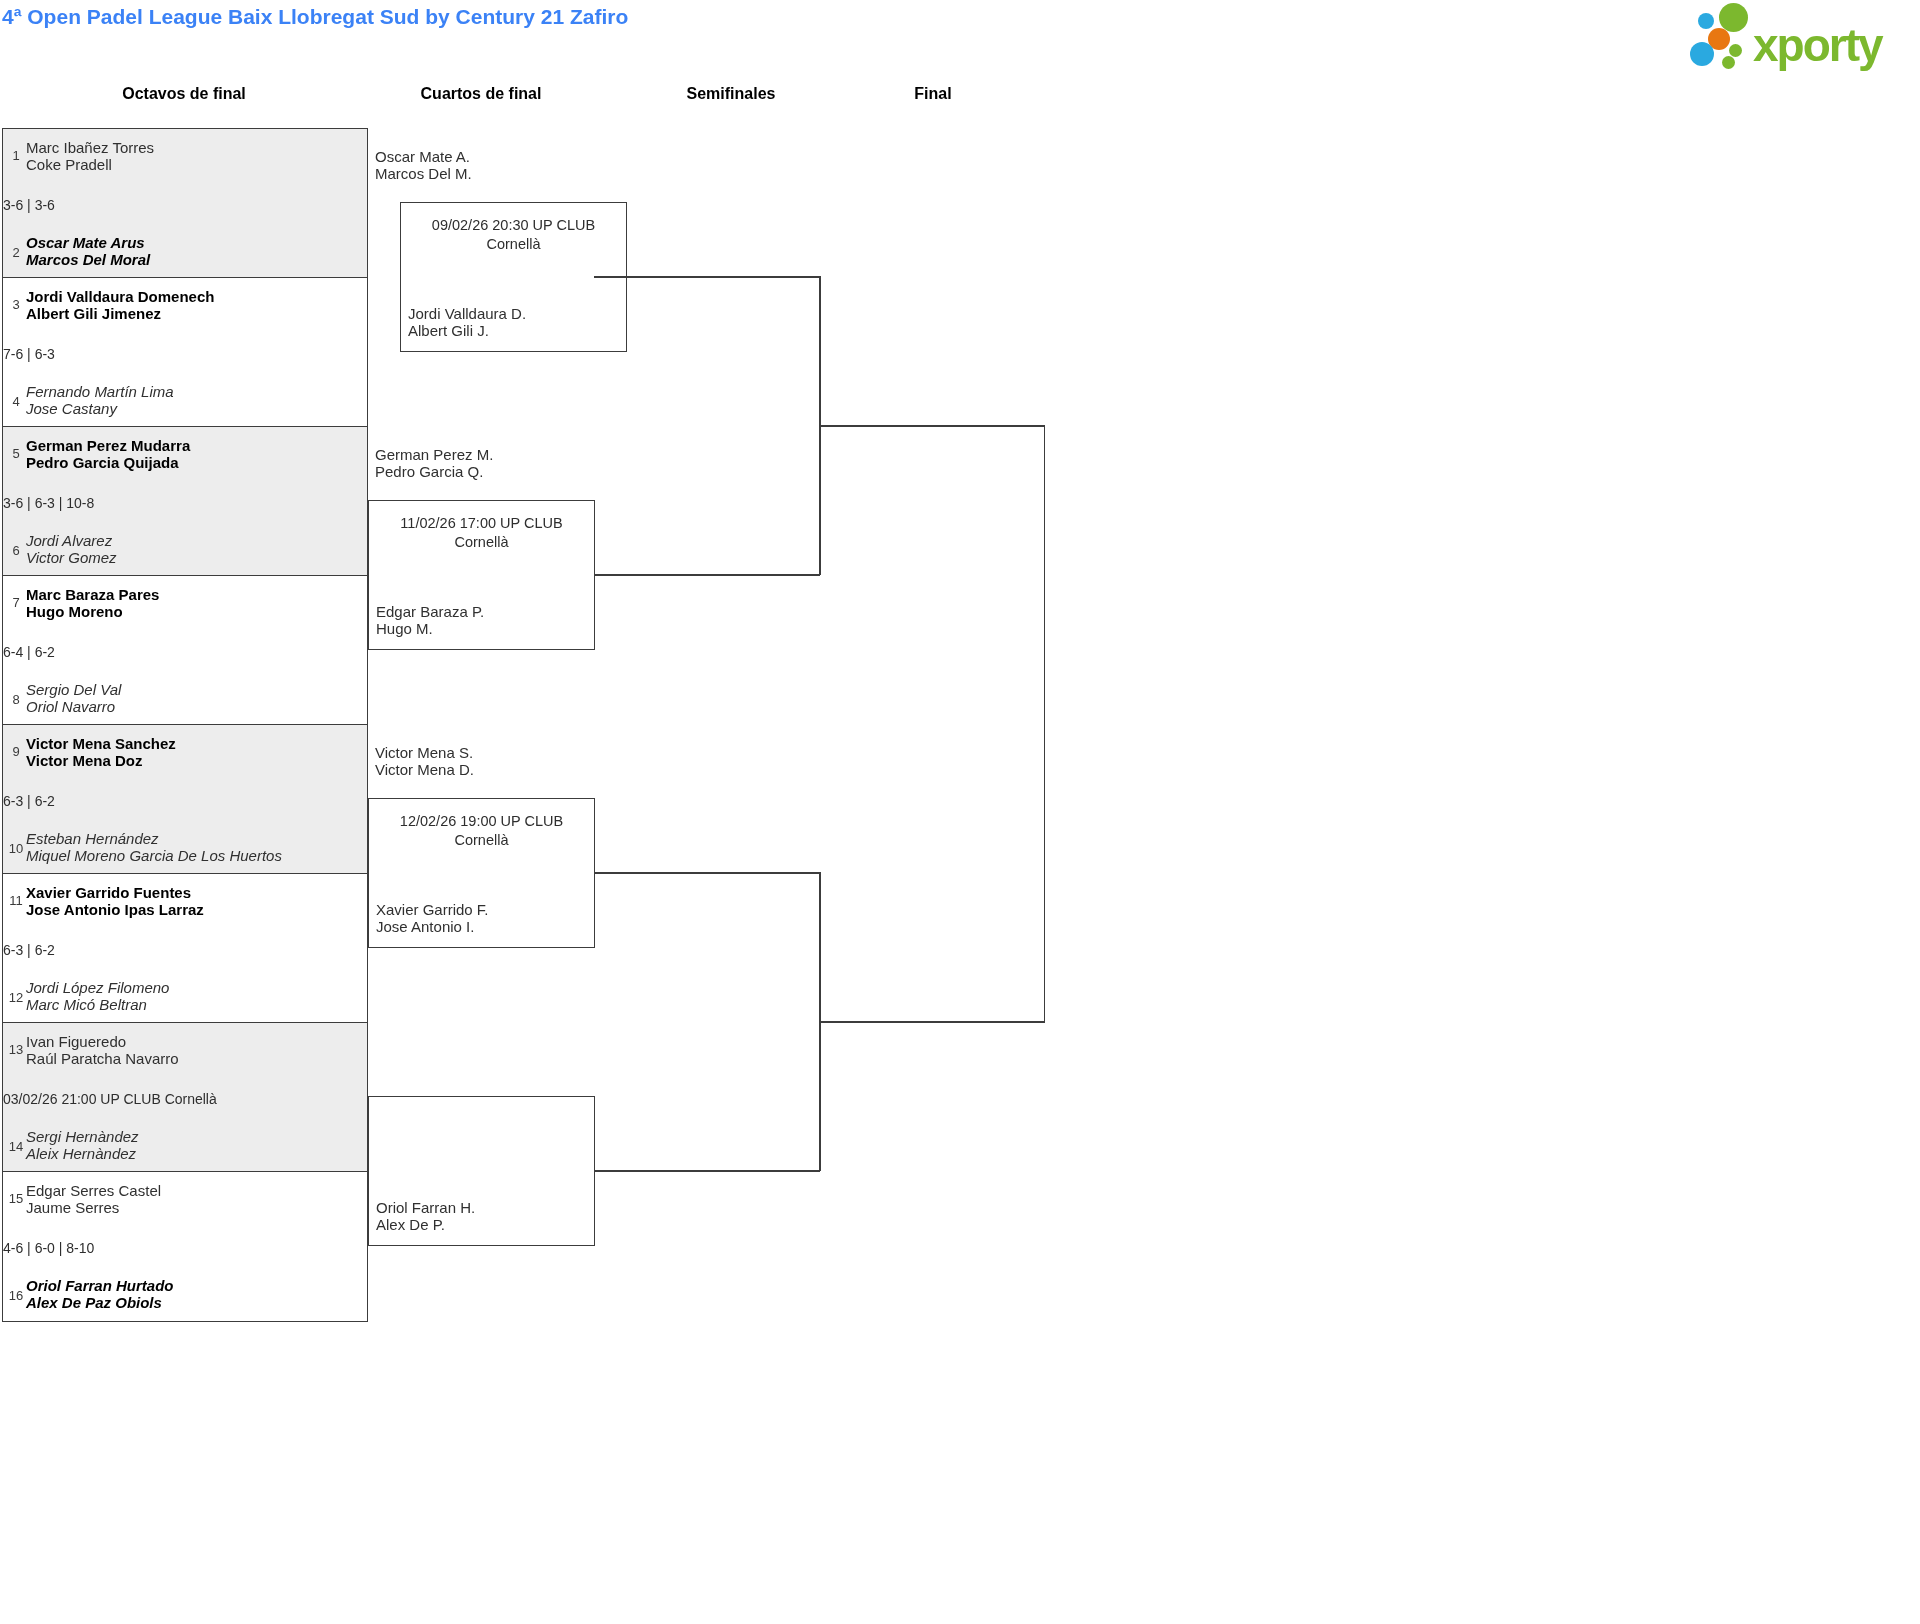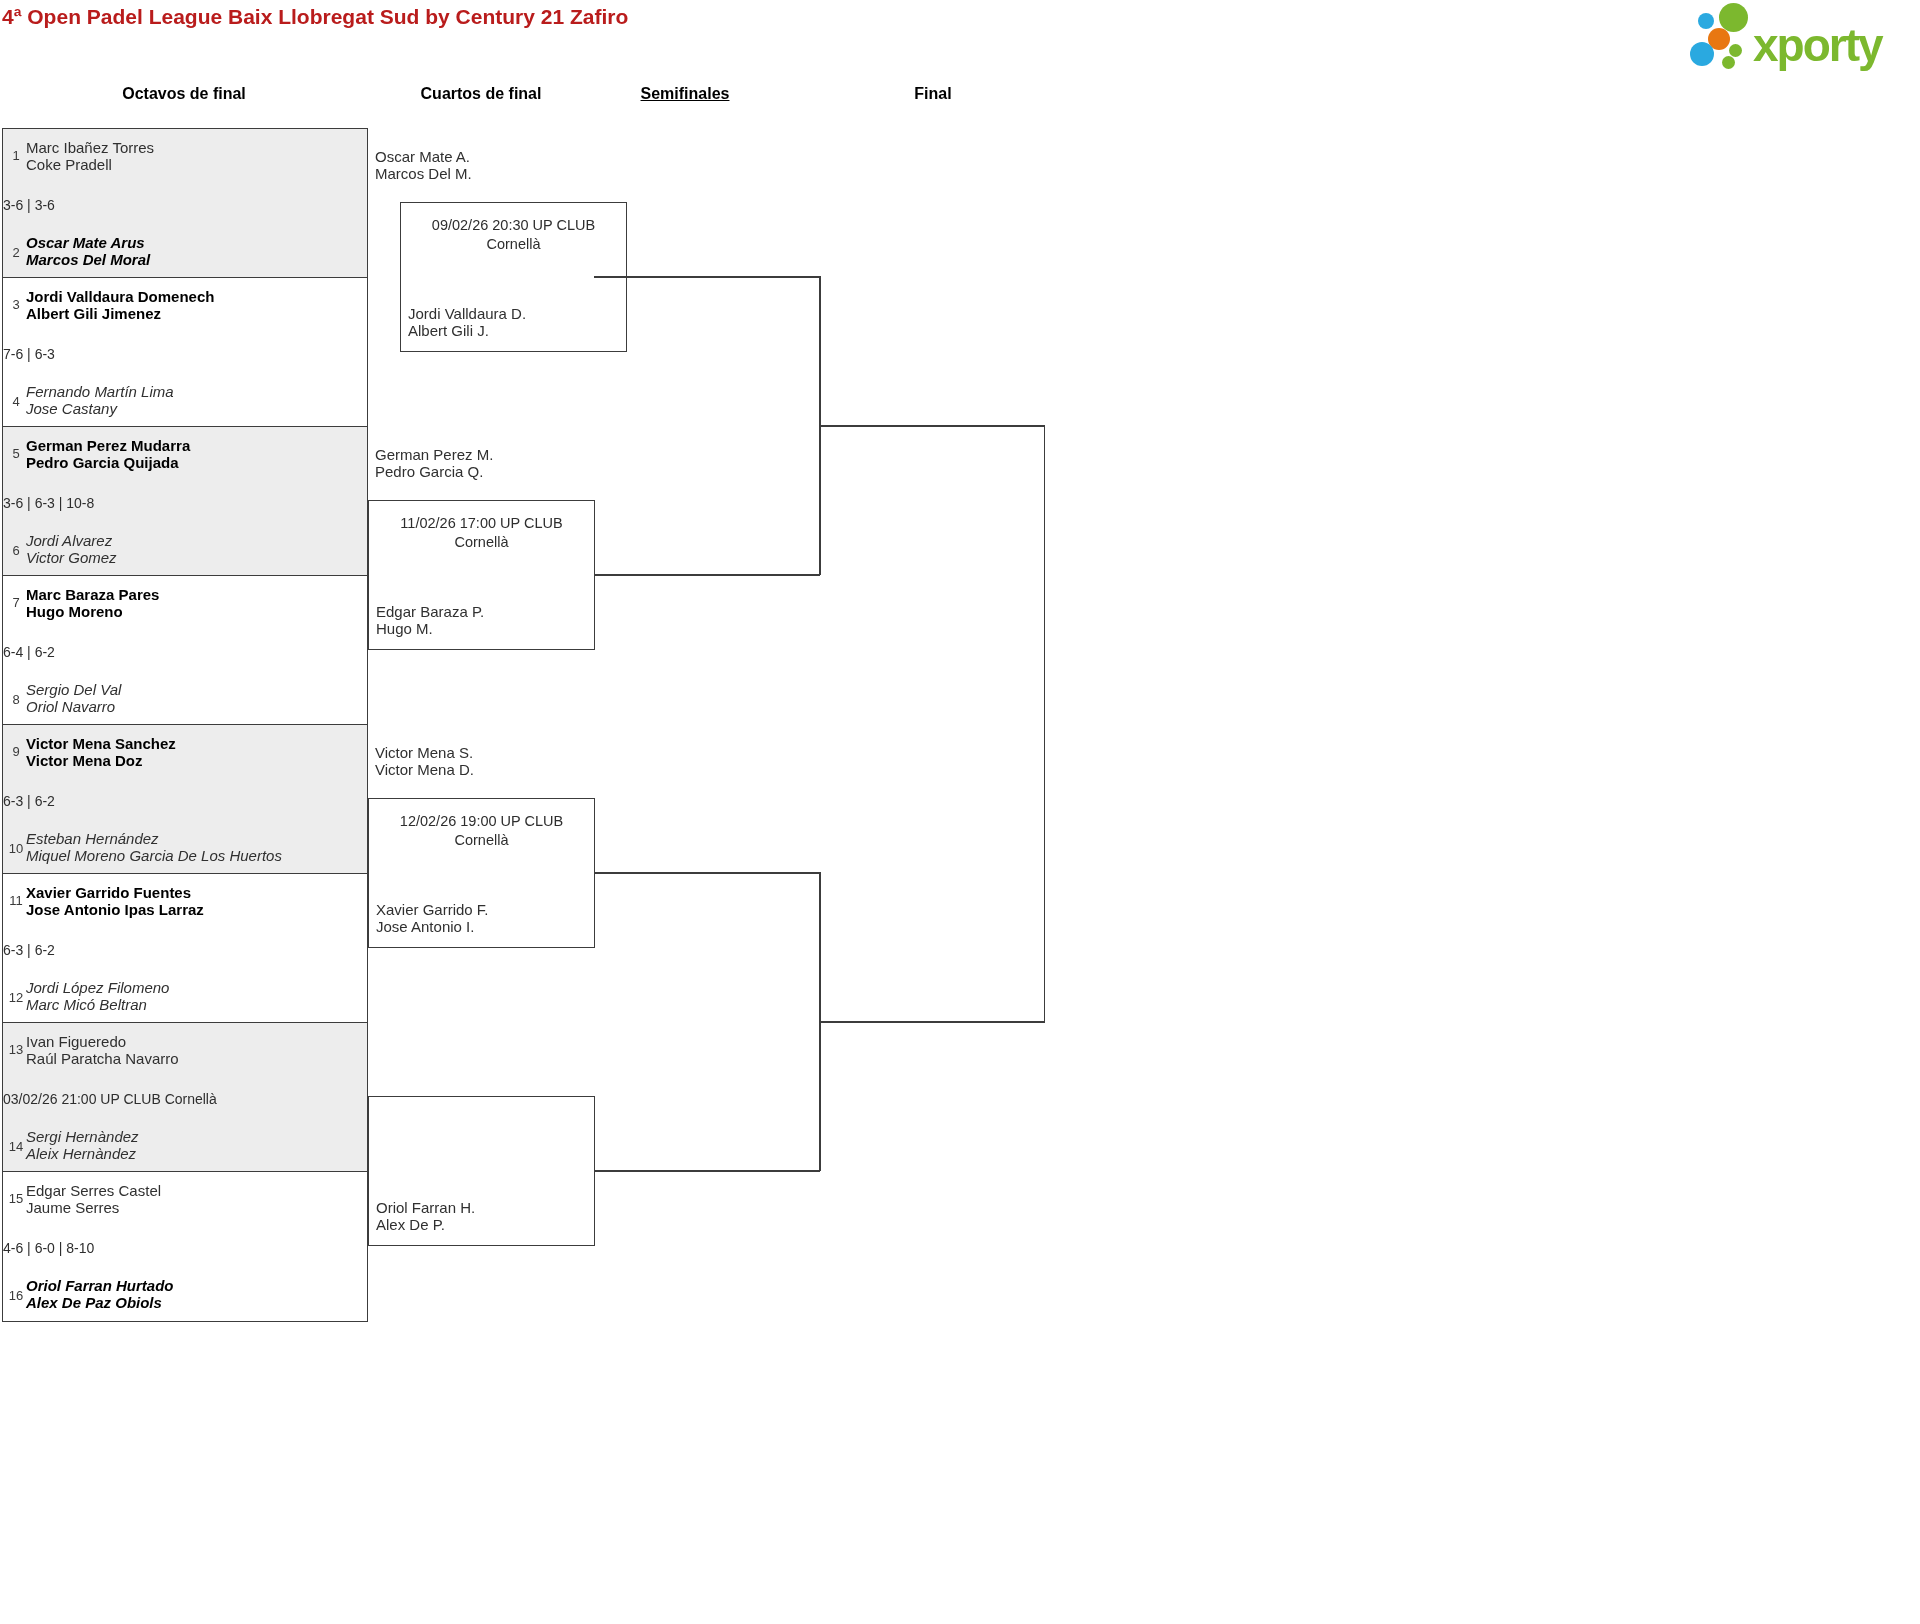--- a/index.html
+++ b/index.html
@@ -1,21 +1,21 @@
 <!DOCTYPE html>
 <html><head>
 <meta charset="utf-8">
 <style>
   html,body{margin:0;padding:0;}
   body{
     width:1920px;height:1624px;background:#ffffff;overflow:hidden;
     font-family:"Liberation Sans",sans-serif;color:#2e2e2e;position:relative;
   }
   .stage{position:absolute;left:0;top:0;width:1920px;height:1624px;}
-  .title{position:absolute;left:2px;top:3px;font-size:21px;font-weight:700;color:#b91c1c;line-height:27px;}
+  .title{position:absolute;left:2px;top:3px;font-size:21px;font-weight:700;color:#3b82f6;line-height:27px;}
   .round-header{position:absolute;top:85px;width:226px;text-align:center;font-size:16px;font-weight:600;color:#000;}
   
   .oct-box{
     position:absolute;left:2px;width:366px;height:150.5px;box-sizing:border-box;
     border:1.5px solid #3c3c3c;background:#ffffff;
   }
   .oct-box.shaded{background:#ededed;}
   .seed{position:absolute;left:4px;width:18px;text-align:center;font-size:13px;color:#3a3a3a;}
   .seed-t{top:19px;}
   .seed-b{bottom:18px;}
@@ -55,21 +55,21 @@
     <span class="dot" style="left:34px;top:3px;width:29px;height:29px;background:#7cb82e;"></span>
     <span class="dot" style="left:23px;top:28px;width:22px;height:22px;background:#e87711;"></span>
     <span class="dot" style="left:44px;top:44px;width:13px;height:13px;background:#7cb82e;"></span>
     <span class="dot" style="left:5px;top:42px;width:24px;height:24px;background:#2aa9e0;"></span>
     <span class="dot" style="left:37px;top:56px;width:13px;height:13px;background:#7cb82e;"></span>
     <span class="logo-text">xporty</span>
   </div>
 
   <div class="round-header" style="left:71px;">Octavos de final</div>
   <div class="round-header" style="left:368px;">Cuartos de final</div>
-  <div class="round-header" style="left:572px;text-decoration:underline;">Semifinales</div>
+  <div class="round-header" style="left:618px;">Semifinales</div>
   <div class="round-header" style="left:820px;">Final</div>
 
   <div class="oct-box shaded" style="top:128px;">
     <div class="seed seed-t">1</div>
     <div class="team team-t">
       <div>Marc Ibañez Torres</div>
       <div>Coke Pradell</div>
     </div>
     <div class="center-text">3-6 | 3-6</div>
     <div class="seed seed-b">2</div>

